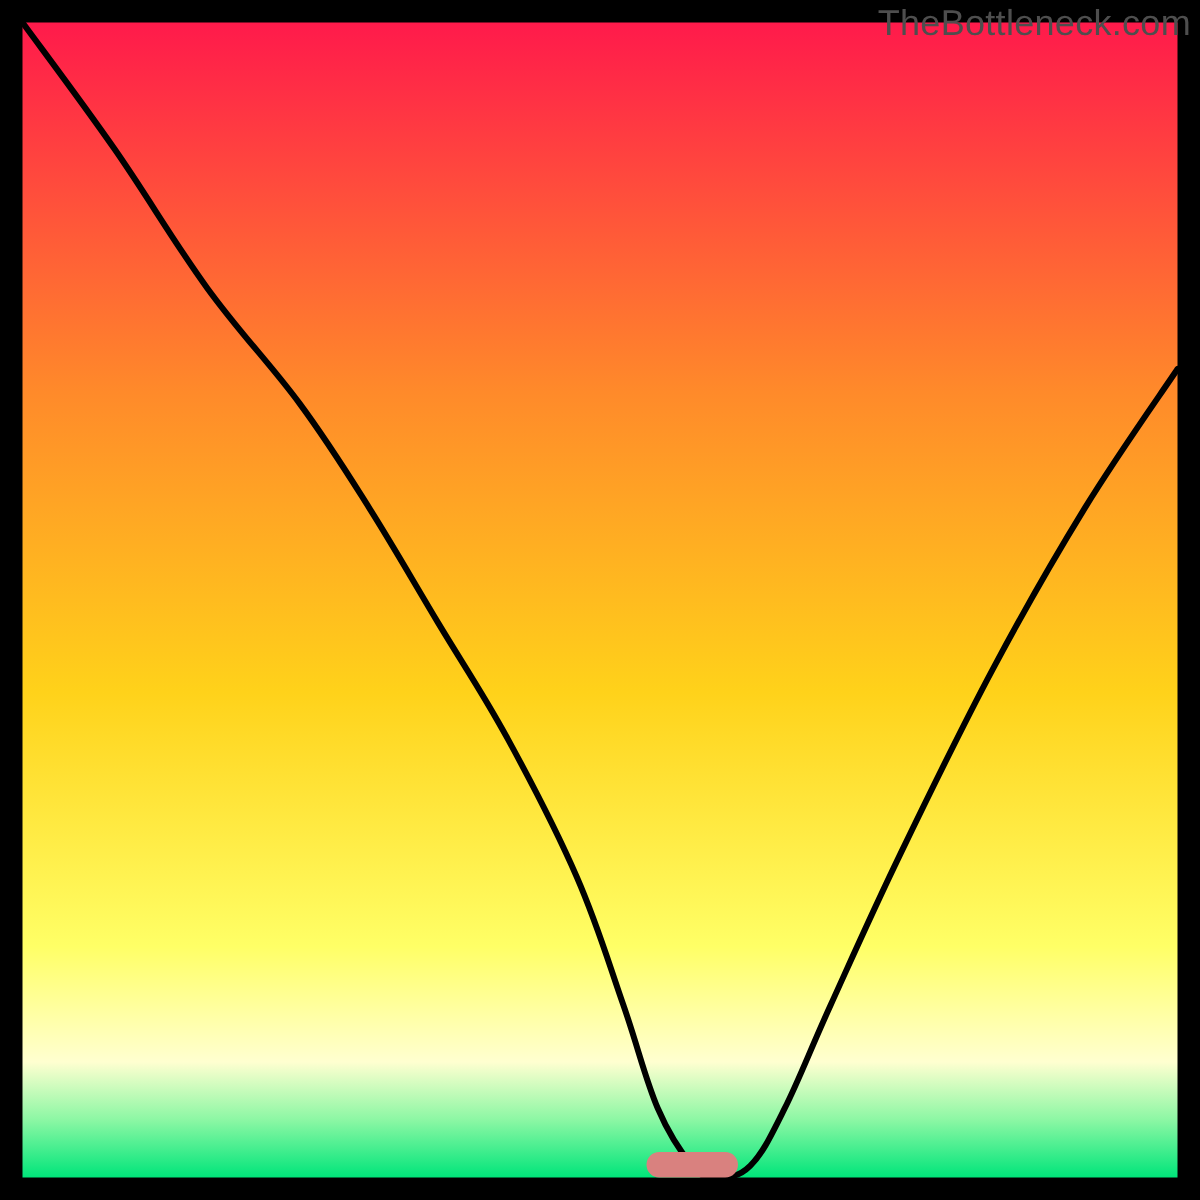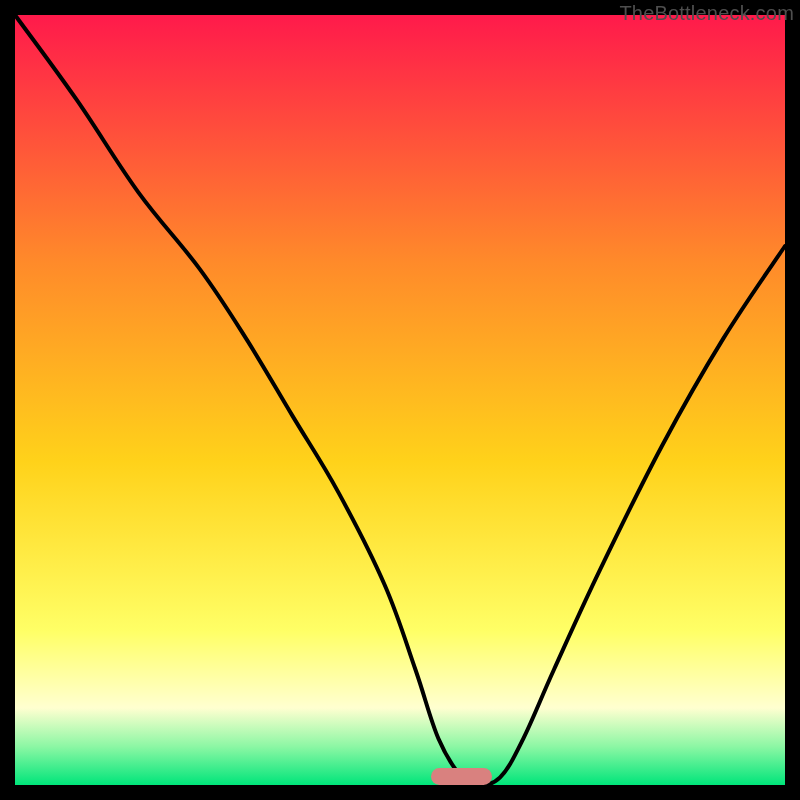--- a/index.html
+++ b/index.html
@@ -32,21 +32,21 @@
     top: 0;
     width: 770px;
     height: 770px;
     overflow: visible;
   }
   .watermark {
     position: absolute;
     top: 2px;
     right: 6px;
     color: #4e4e4e;
-    font-size: 20px;
+    font-size: 24px;
     font-weight: 500;
     letter-spacing: 0.2px;
     user-select: none;
   }
   .marker {
     position: absolute;
     background: #d9817f;
     border-radius: 10px;
   }
 </style>

